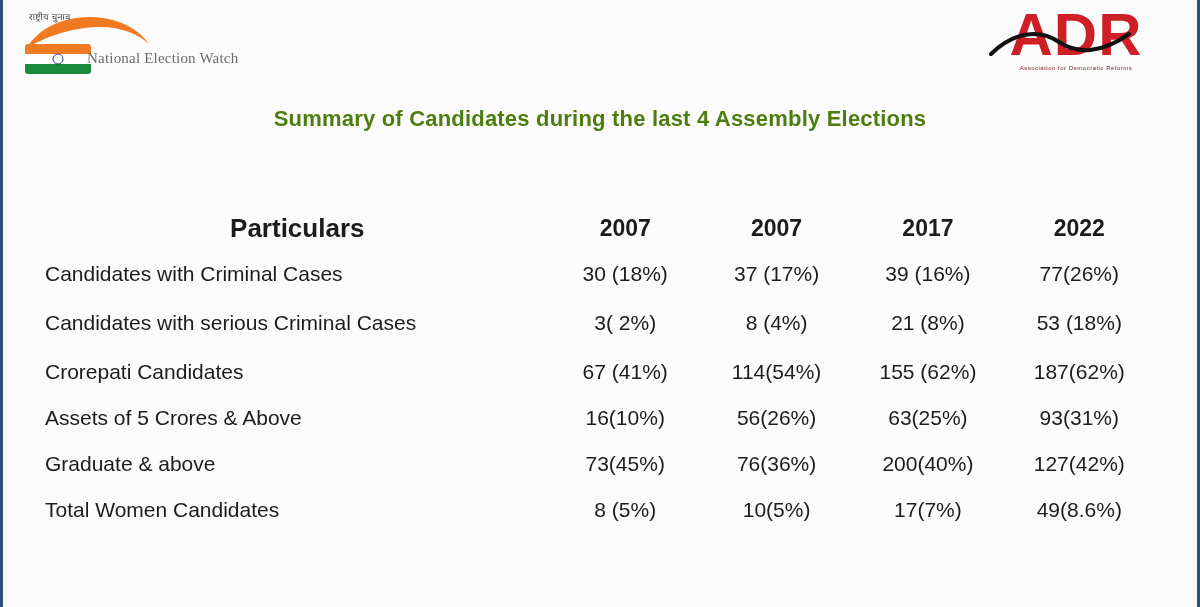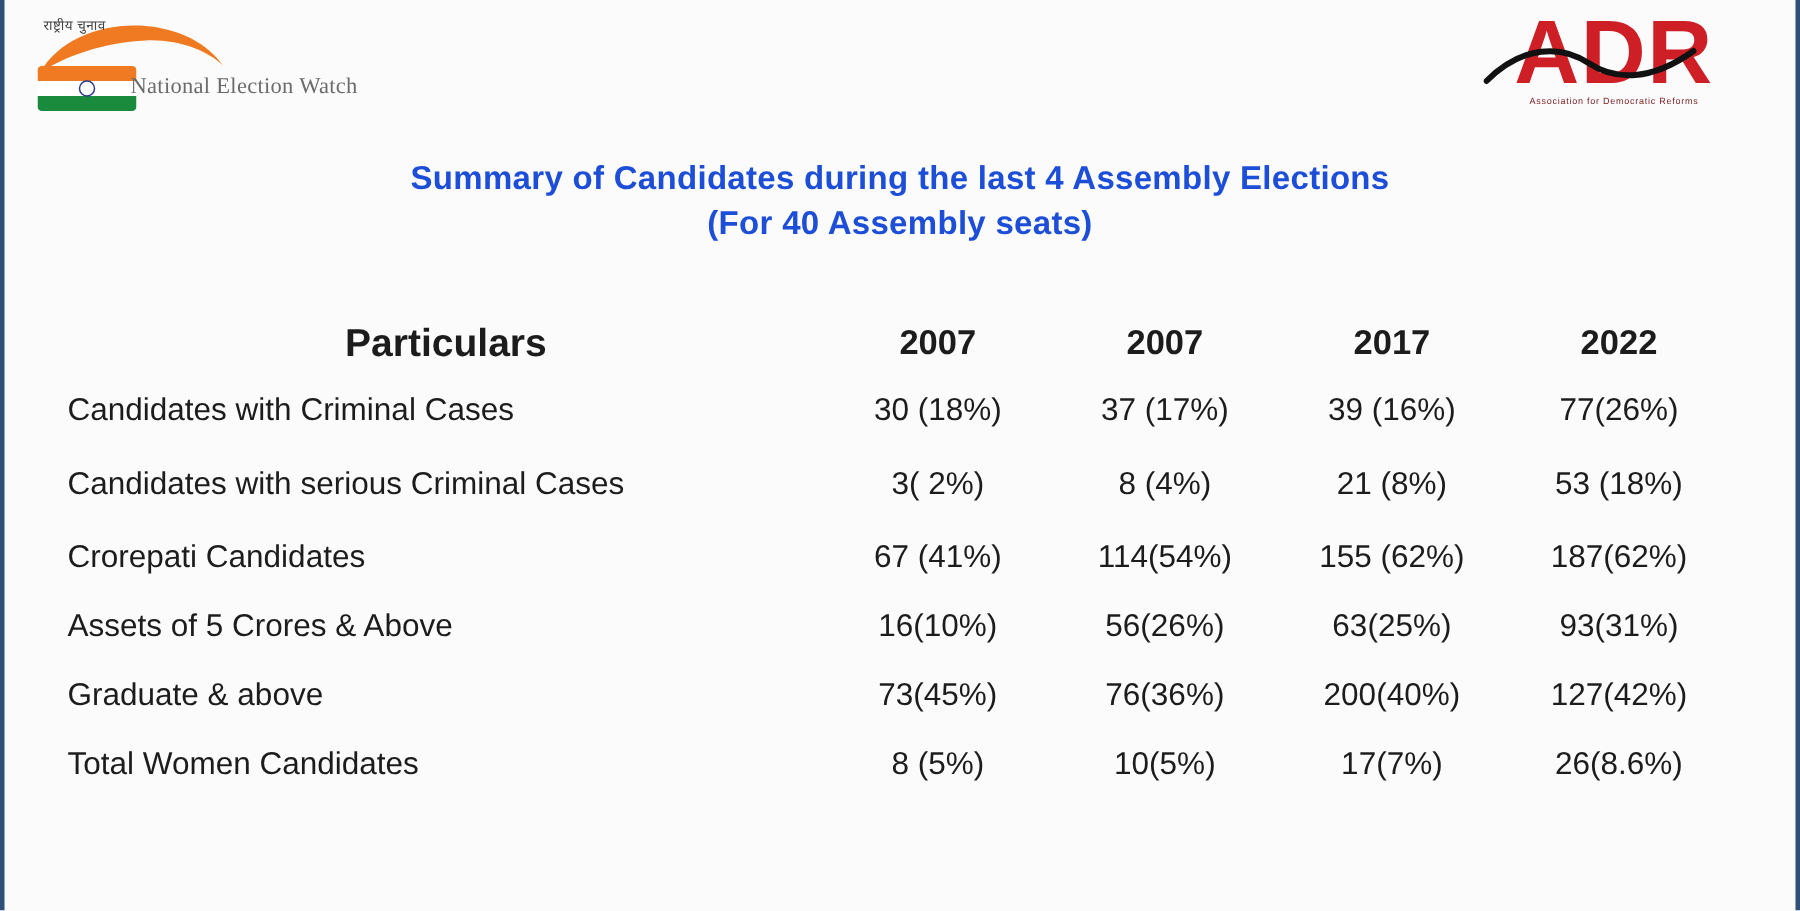--- a/index.html
+++ b/index.html
@@ -116,21 +116,21 @@
   .title-block {
     position: absolute;
     top: 104px;
     left: 0;
     width: 100%;
     text-align: center;
   }
   .title-line {
     font-size: 22px;
     font-weight: bold;
-    color: #1d4ed8;
+    color: #4d7c0f;
     letter-spacing: 0.2px;
     line-height: 30px;
   }
   
   .tbl {
     position: absolute;
     top: 205px;
     left: 42px;
     width: 1110px;
     border-collapse: collapse;
@@ -197,21 +197,20 @@
   <div class="logo-right">
     <div class="adr-text">ADR</div>
     <svg class="adr-swoosh" viewBox="0 0 150 30">
       <path d="M2 26 C 26 2, 52 2, 70 14 C 88 26, 112 26, 140 6" stroke="#111111" stroke-width="4" fill="none" stroke-linecap="round"></path>
     </svg>
     <div class="adr-sub">Association for Democratic Reforms</div>
   </div>
 
   <div class="title-block">
     <div class="title-line">Summary of Candidates during the last 4 Assembly Elections</div>
-    <div class="title-line">(For 40 Assembly seats)</div>
   </div>
 
   <table class="tbl">
     <tbody>
       <tr class="hdr">
         <td class="col-particulars">Particulars</td>
         <td class="col-year">2007</td>
         <td class="col-year">2007</td>
         <td class="col-year">2017</td>
         <td class="col-year">2022</td>
@@ -256,18 +255,18 @@
         <td class="col-year">76(36%)</td>
         <td class="col-year">200(40%)</td>
         <td class="col-year">127(42%)</td>
       </tr>
 
       <tr>
         <td class="col-particulars">Total Women Candidates</td>
         <td class="col-year">8 (5%)</td>
         <td class="col-year">10(5%)</td>
         <td class="col-year">17(7%)</td>
-        <td class="col-year">26(8.6%)</td>
+        <td class="col-year">49(8.6%)</td>
       </tr>
     </tbody>
   </table>
 
 </div>
 
 </body></html>

